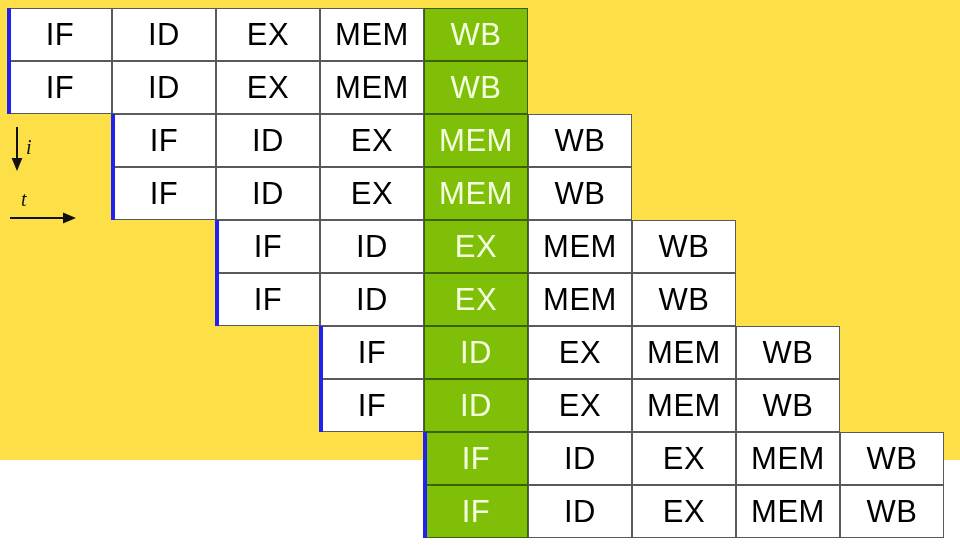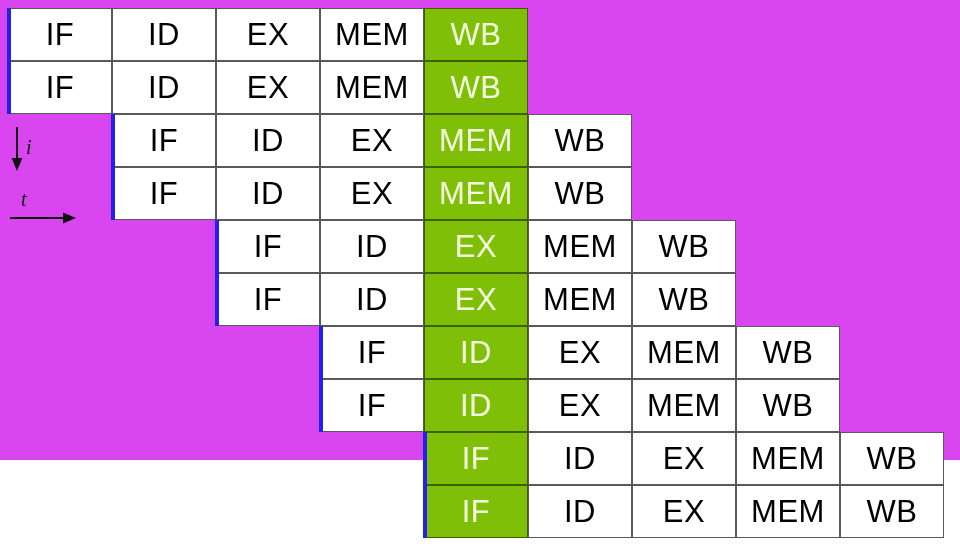--- a/index.html
+++ b/index.html
@@ -8,21 +8,21 @@
     padding: 0;
     background: #ffffff;
   }
   body {
     width: 960px;
     height: 555px;
     font-family: "Liberation Sans", sans-serif;
     overflow: hidden;
   }
 
-  #stage { position: relative; width: 960px; height: 460px; background: #d946ef; }
+  #stage { position: relative; width: 960px; height: 460px; background: #fde047; }
 
   
   .cell {
     position: absolute;
     box-sizing: border-box;
     border: 1px solid #5a5a5a;
     background: #ffffff;
     color: #000000;
     display: flex;
     align-items: center;

